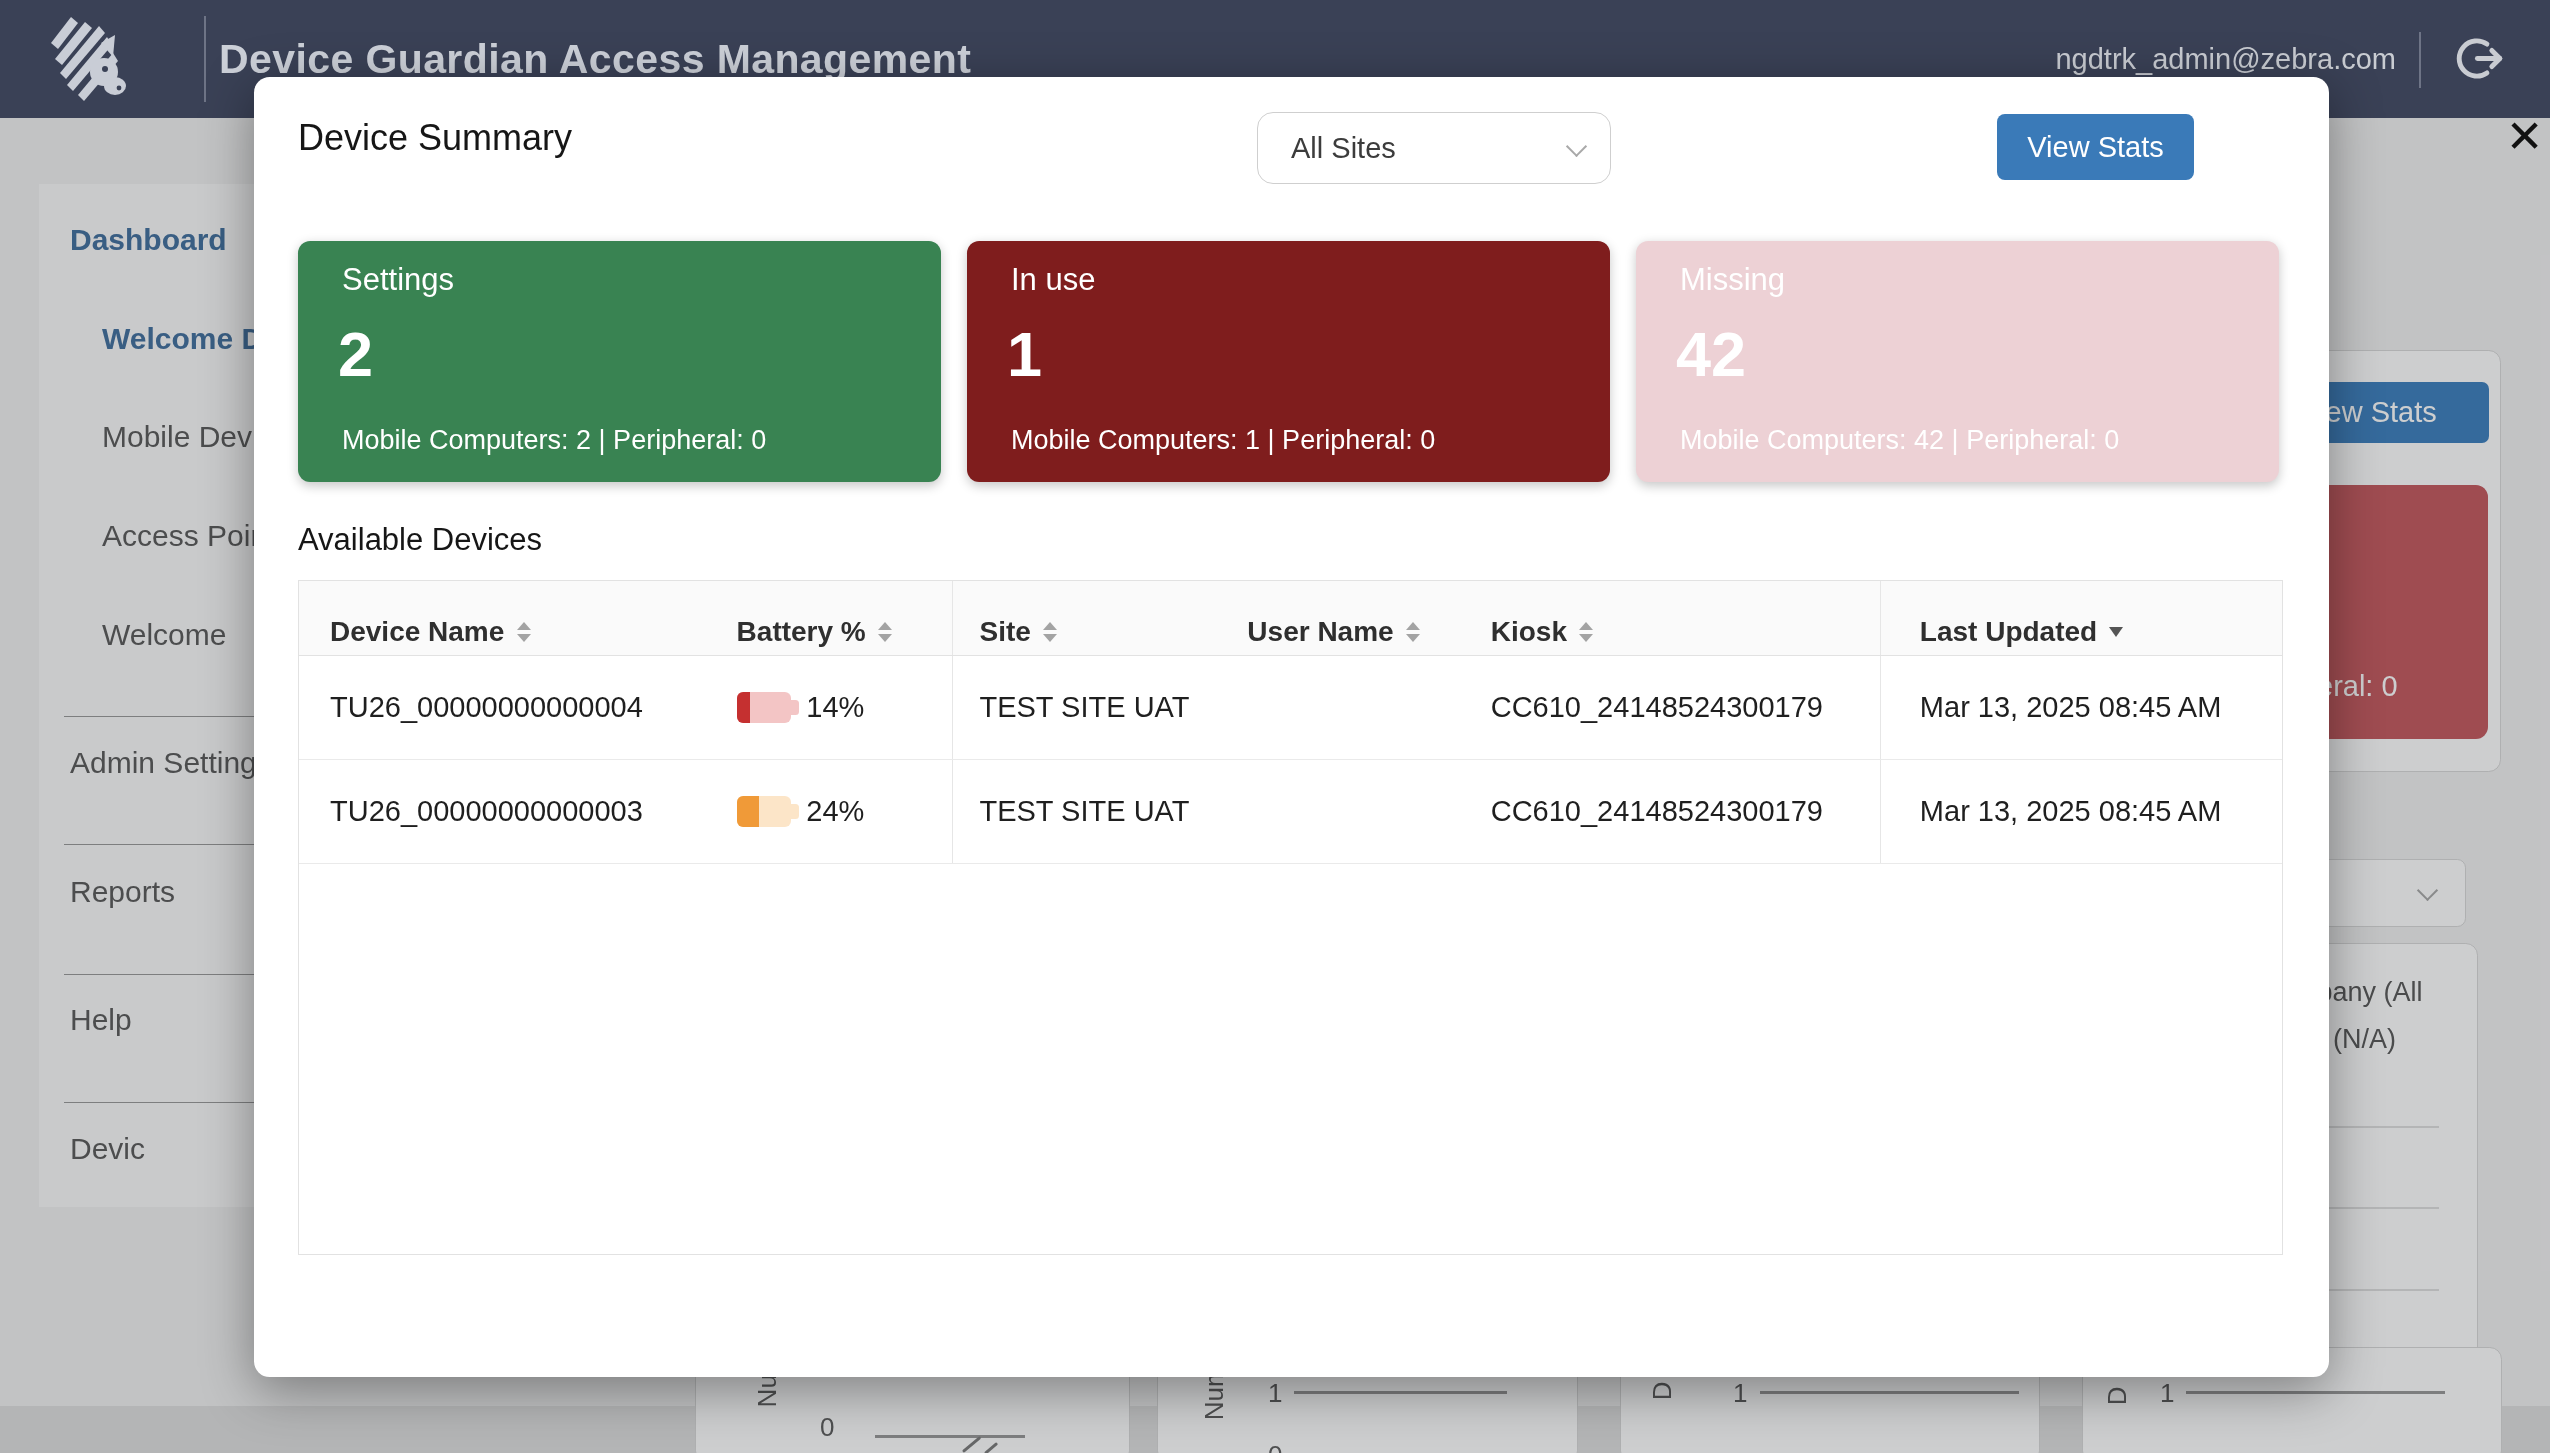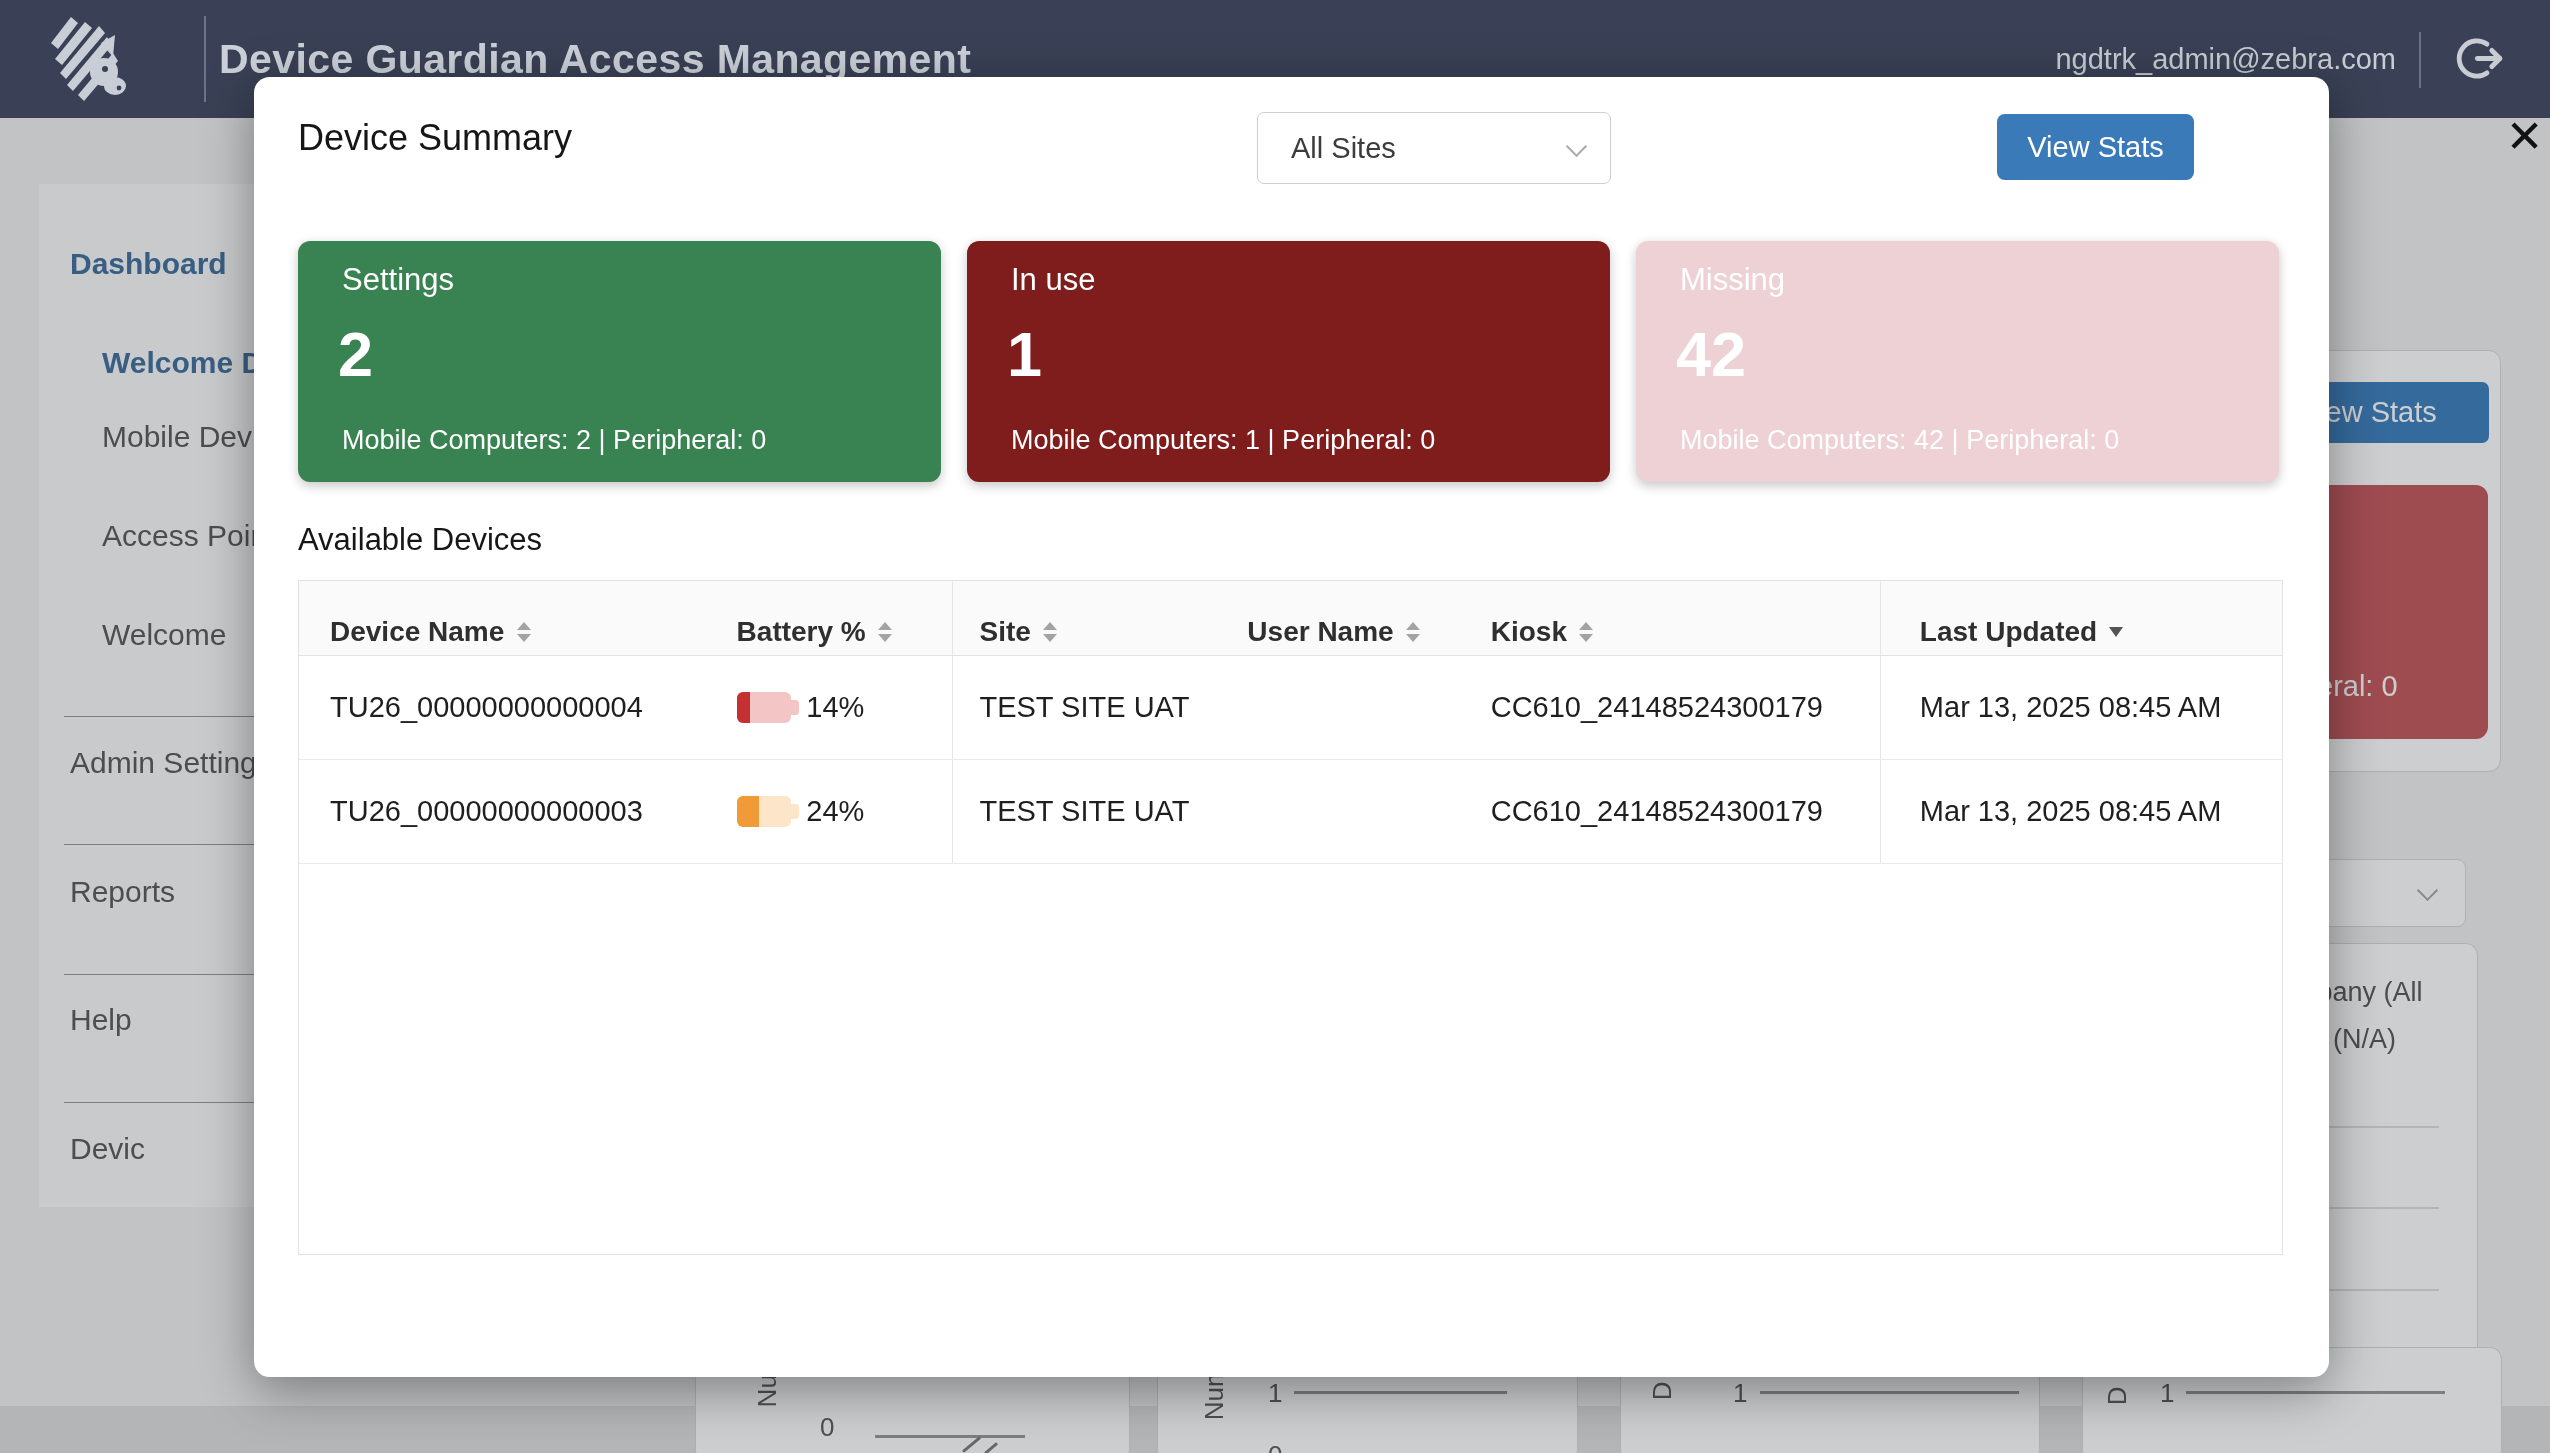--- a/index.html
+++ b/index.html
@@ -23,21 +23,21 @@
   .logo-box{position:absolute;left:45px;top:8.7px;width:100px;height:100px;}
   .logout-box{position:absolute;left:2454px;top:33px;width:51px;height:51px;cursor:pointer;}
 
   
   .sidebar{position:absolute;left:39px;top:184px;width:219px;height:1023px;background:#fafafa;
            overflow:hidden;}
   .side-item{position:absolute;left:0;width:100%;height:38px;font-size:30px;color:#5c5c5c;
              white-space:nowrap;cursor:pointer;}
   .side-item.lvl0{padding-left:31px;}
   .side-item.lvl1{padding-left:63px;}
-  .side-item.active{color:#44719f;font-weight:bold;margin-top:24px;}
+  .side-item.active{color:#44719f;font-weight:bold;}
   .side-div{position:absolute;left:24.5px;right:0;height:0;border-top:1.7px solid #9a9a9a;}
 
   
   .bg-card{position:absolute;background:#fff;border:1.7px solid #d9d9d9;border-radius:12.2px;}
   .bg-btn{position:absolute;background:#3f81bf;border-radius:7px;color:#fff;font-size:29px;
           display:flex;align-items:center;justify-content:center;}
   .bg-red{position:absolute;background:#c55a60;border-radius:12.2px;color:#fff;}
   .bg-frag-text{position:absolute;font-size:29px;color:#fff;}
   .bg-gray-text{position:absolute;font-size:27px;color:#5a5a5a;white-space:nowrap;}
   .bg-gridline{position:absolute;height:1.7px;background:#e0e0e0;}
@@ -45,21 +45,21 @@
   .vlabel{position:absolute;display:flex;align-items:center;justify-content:center;
           font-size:26px;color:#5f5f5f;transform:rotate(-90deg);white-space:nowrap;}
   .tick{position:absolute;font-size:26px;color:#5f5f5f;}
   .chev{display:inline-block;width:13px;height:13px;border-right:2.6px solid #a9a9a9;
         border-bottom:2.6px solid #a9a9a9;transform:rotate(45deg);}
   .squiggle{position:absolute;background:#7d7d7d;height:2.6px;border-radius:1.7px;}
 
   
   .modal-title{position:absolute;left:44px;top:40px;font-size:36px;color:#161616;}
   .select-box{position:absolute;top:35px;width:352px;height:70px;border:1.7px solid #cfcfcf;
-              border-radius:7px;background:#fff;display:flex;align-items:center;cursor:pointer;}
+              border-radius:16px;background:#fff;display:flex;align-items:center;cursor:pointer;}
   .select-box .val{margin-left:33px;font-size:29px;color:#3c3c3c;}
   .select-box .chev{position:absolute;right:26px;top:26px;}
   .btn-primary{position:absolute;top:37px;width:197px;height:66px;background:#3a7ab8;color:#fff;
                border-radius:7.9px;display:flex;align-items:center;justify-content:center;
                font-size:29px;cursor:pointer;}
   .close-x{position:absolute;left:2246px;top:31.5px;width:49px;height:56px;display:flex;
            align-items:center;justify-content:center;font-size:45px;color:#111;cursor:pointer;
            font-weight:400;}
 
   .sum-card{position:absolute;top:164px;width:643px;height:241px;border-radius:12.2px;color:#fff;

